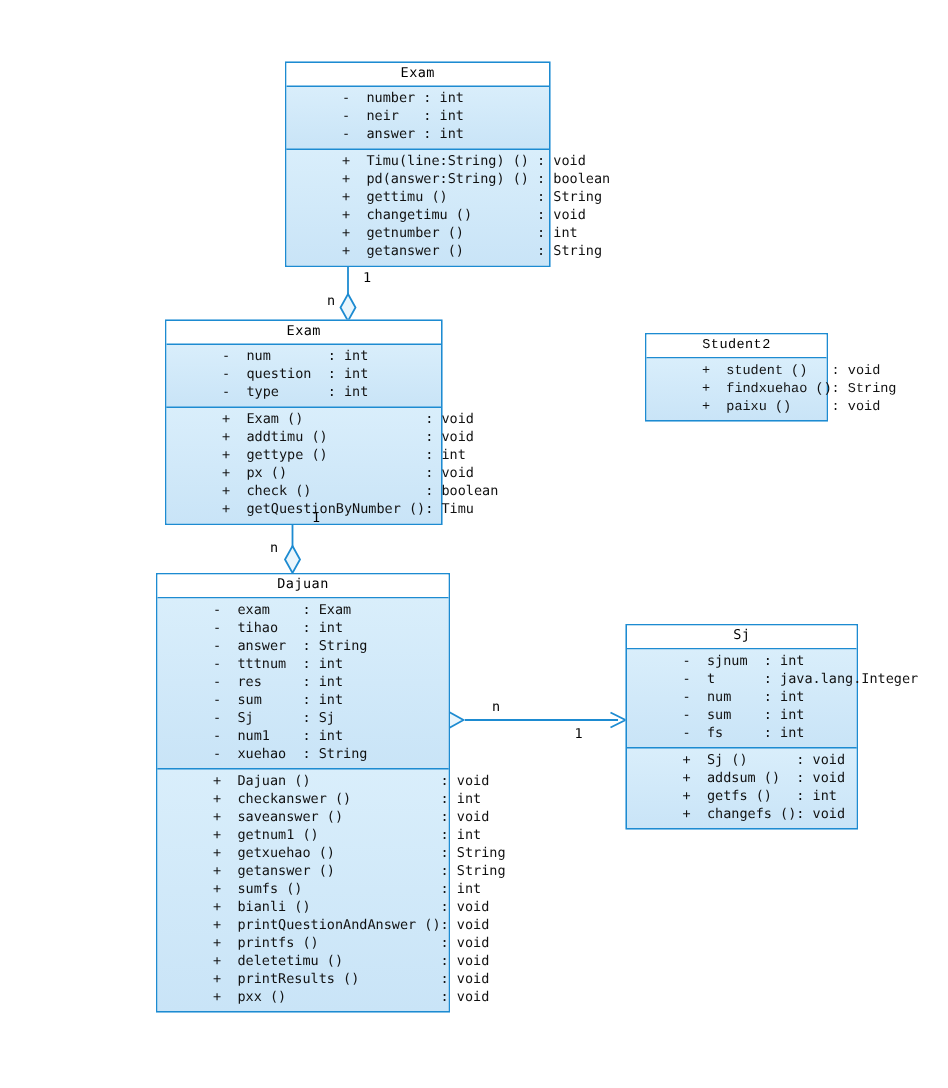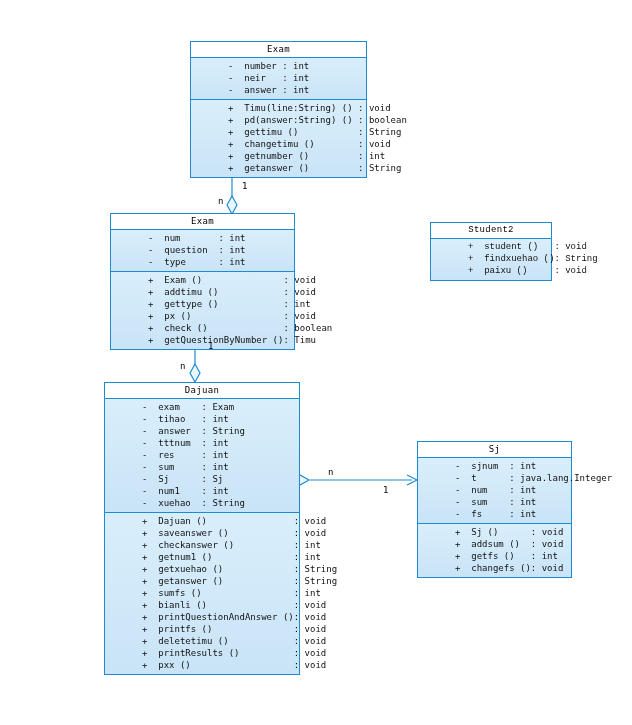--- a/index.html
+++ b/index.html
@@ -144,35 +144,35 @@
         <div class="uml-row">-  answer  : String</div>
         <div class="uml-row">-  tttnum  : int</div>
         <div class="uml-row">-  res     : int</div>
         <div class="uml-row">-  sum     : int</div>
         <div class="uml-row">-  Sj      : Sj</div>
         <div class="uml-row">-  num1    : int</div>
         <div class="uml-row">-  xuehao  : String</div>
       </div>
       <div class="uml-section">
         <div class="uml-row">+  Dajuan ()                : void</div>
+        <div class="uml-row">+  checkanswer ()           : int</div>
         <div class="uml-row">+  saveanswer ()            : void</div>
-        <div class="uml-row">+  checkanswer ()           : int</div>
         <div class="uml-row">+  getnum1 ()               : int</div>
         <div class="uml-row">+  getxuehao ()             : String</div>
         <div class="uml-row">+  getanswer ()             : String</div>
         <div class="uml-row">+  sumfs ()                 : int</div>
         <div class="uml-row">+  bianli ()                : void</div>
         <div class="uml-row">+  printQuestionAndAnswer (): void</div>
         <div class="uml-row">+  printfs ()               : void</div>
         <div class="uml-row">+  deletetimu ()            : void</div>
         <div class="uml-row">+  printResults ()          : void</div>
         <div class="uml-row">+  pxx ()                   : void</div>
       </div>
     </div>
-    <div class="uml-class" style="left: 417px; top: 441px; width: 155px;">
+    <div class="uml-class" style="left: 417px; top: 416px; width: 155px;">
       <div class="uml-header">Sj</div>
       <div class="uml-section">
         <div class="uml-row">-  sjnum  : int</div>
         <div class="uml-row">-  t      : java.lang.Integer</div>
         <div class="uml-row">-  num    : int</div>
         <div class="uml-row">-  sum    : int</div>
         <div class="uml-row">-  fs     : int</div>
       </div>
       <div class="uml-section">
         <div class="uml-row">+  Sj ()      : void</div>

